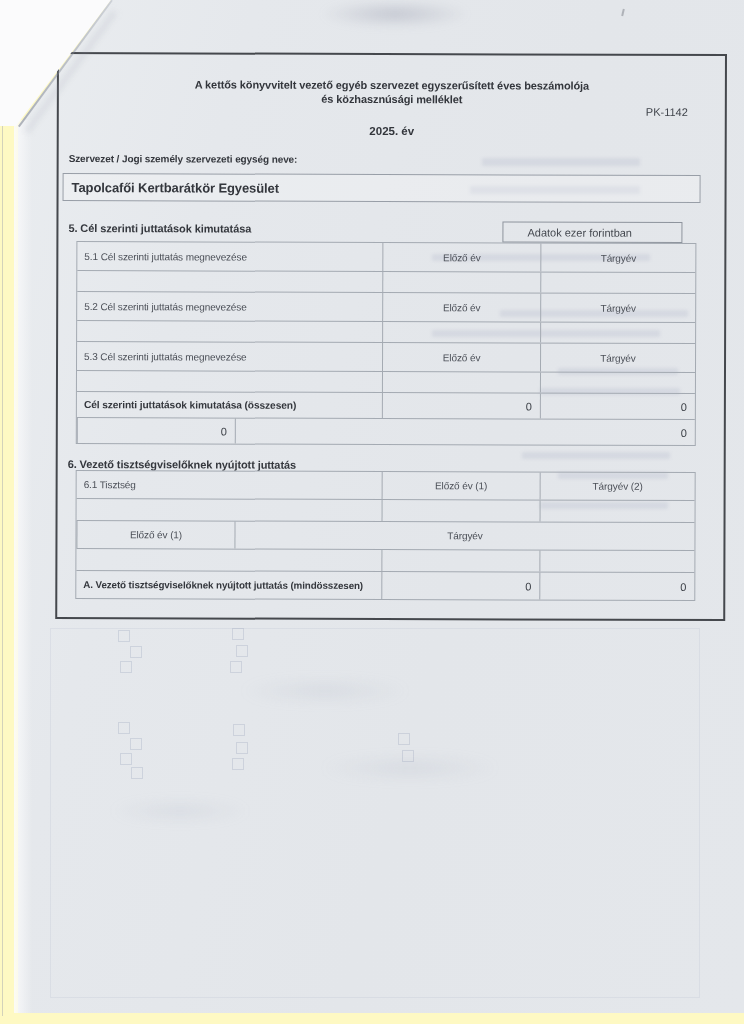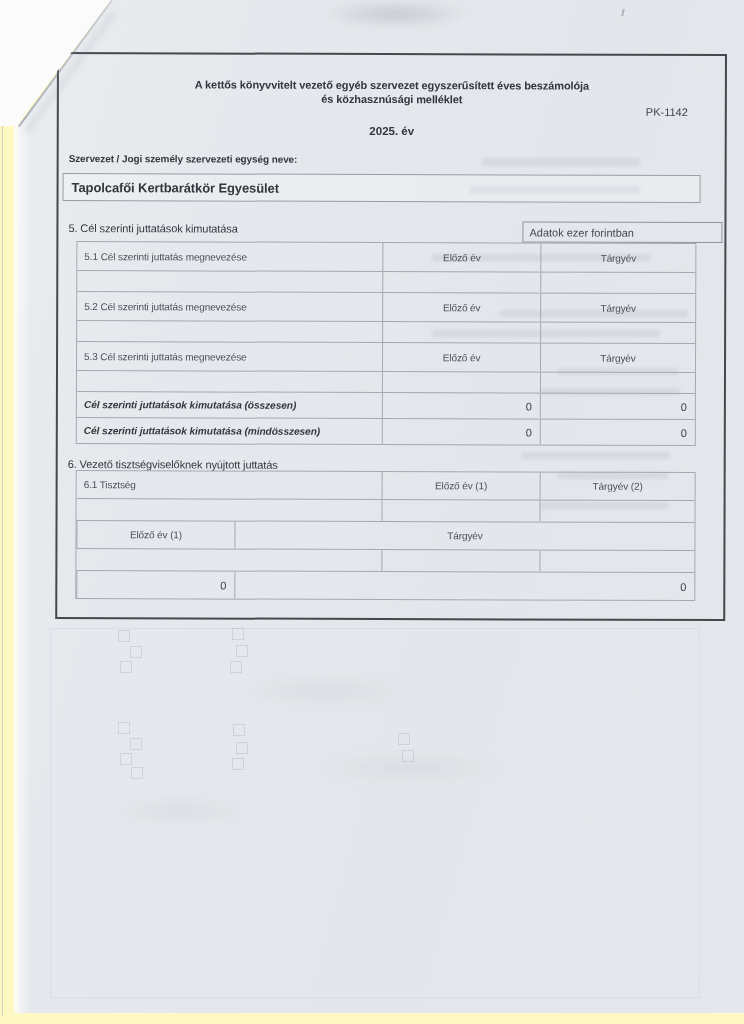--- a/index.html
+++ b/index.html
@@ -40,37 +40,37 @@
   .title{left:0;width:100%;text-align:center;font-weight:bold;font-size:11px;line-height:14px;
     color:#33363c;letter-spacing:-0.1px;}
   .t1{top:23px;} .t2{top:37px;}
   .pk{top:50px;right:37px;font-size:11px;color:#3f434a;}
   .year{top:70px;left:0;width:100%;text-align:center;font-weight:bold;font-size:11.5px;color:#33363c;}
   .org-label{top:99px;left:10px;font-weight:bold;font-size:10px;color:#34373d;letter-spacing:-0.1px;}
   .org-box{top:119px;left:4px;width:638px;height:28px;box-sizing:border-box;
     border:1px solid #989ea7;background:rgba(250,251,252,0.25);display:flex;align-items:center;padding-left:8px;}
   .org-box span{font-weight:bold;font-size:13px;color:#33363c;letter-spacing:-0.1px;}
 
-  .sec-h{left:10px;font-weight:normal;font-size:11px;color:#34373d;letter-spacing:-0.1px;text-align:center;}
+  .sec-h{left:10px;font-weight:bold;font-size:11px;color:#34373d;letter-spacing:-0.1px;text-align:center;}
   .sec5{top:168px;} .sec6{top:404px;}
-  .unit-box{top:166px;left:444px;width:200px;height:21px;box-sizing:border-box;border:1px solid #8e949d;
-    display:flex;align-items:center;padding-left:6px;font-size:11px;color:#44484f;margin-left:20px;}
+  .unit-box{top:166px;left:444px;width:180px;height:21px;box-sizing:border-box;border:1px solid #8e949d;
+    display:flex;align-items:center;padding-left:24px;font-size:11px;color:#44484f;}
 
   .ftable{box-sizing:border-box;border:1px solid #a4aab2;left:18px;width:620px;}
   .t5{top:187px;} .t6{top:416px;}
   .frow{display:flex;border-top:1px solid #a4aab2;}
   .frow:first-child{border-top:none;}
   .fc{display:flex;align-items:center;overflow:hidden;box-sizing:border-box;}
   .fc1{flex:0 0 305px;padding-left:7px;}
   .fc2{flex:0 0 158px;border-left:1px solid #a4aab2;justify-content:center;}
   .fc3{flex:1;border-left:1px solid #a4aab2;justify-content:center;}
   .rh-label{height:28px;} .rh-empty{height:20px;} .rh-total{height:25px;}
   .t6 .rh-label{height:27px;} .t6 .rh-empty{height:21px;} .t6 .rh-total{height:27px;}
   .fc span{font-size:10px;color:#4b4f57;letter-spacing:-0.1px;white-space:nowrap;}
-  .bold span{font-weight:bold;color:#34373d;font-size:10.2px;font-style:italic;}
+  .bold span{font-weight:bold;color:#34373d;font-size:10.2px;}
   .r-num .fc2,.r-num .fc3{justify-content:flex-end;padding-right:8px;}
   .r-num .fc2 span,.r-num .fc3 span{font-size:11px;color:#3c4047;font-weight:normal;}
 </style>
 </head>
 <body>
 
 <div class="canvas">
   <div class="paper"></div>
   <div class="scan-left-line"></div>
   <div class="left-shade"></div>
@@ -177,65 +177,65 @@
             <span>Cél szerinti juttatások kimutatása (összesen)</span>
           </div>
         <div class="fc fc2">
             <span>0</span>
           </div>
         <div class="fc fc3">
             <span>0</span>
           </div>
       </div>
       <div class="frow rh-total r-num">
+        <div class="fc fc2">
+            <span>0</span>
+          </div>
+        <div class="fc fc3">
+            <span>0</span>
+          </div>
+      </div>
+    </div>
+
+    <div class="abs sec-h sec6">6. Vezető tisztségviselőknek nyújtott juttatás</div>
+
+    <div class="abs ftable t6">
+      <div class="frow rh-label">
+        <div class="fc fc1">
+            <span>6.1 Tisztség</span>
+          </div>
+        <div class="fc fc2">
+            <span>Előző év (1)</span>
+          </div>
+        <div class="fc fc3">
+            <span>Tárgyév (2)</span>
+          </div>
+      </div>
+      <div class="frow rh-empty">
+        <div class="fc fc1"></div>
+        <div class="fc fc2"></div>
+        <div class="fc fc3"></div>
+      </div>
+      <div class="frow rh-label">
+        <div class="fc fc2">
+            <span>Előző év (1)</span>
+          </div>
+        <div class="fc fc3">
+            <span>Tárgyév</span>
+          </div>
+      </div>
+      <div class="frow rh-empty">
+        <div class="fc fc1"></div>
+        <div class="fc fc2"></div>
+        <div class="fc fc3"></div>
+      </div>
+      <div class="frow rh-total r-num">
         <div class="fc fc1 bold">
-            <span>Cél szerinti juttatások kimutatása (mindösszesen)</span>
-          </div>
-        <div class="fc fc2">
-            <span>0</span>
-          </div>
-        <div class="fc fc3">
-            <span>0</span>
-          </div>
-      </div>
-    </div>
-
-    <div class="abs sec-h sec6">6. Vezető tisztségviselőknek nyújtott juttatás</div>
-
-    <div class="abs ftable t6">
-      <div class="frow rh-label">
-        <div class="fc fc1">
-            <span>6.1 Tisztség</span>
-          </div>
-        <div class="fc fc2">
-            <span>Előző év (1)</span>
-          </div>
-        <div class="fc fc3">
-            <span>Tárgyév (2)</span>
-          </div>
-      </div>
-      <div class="frow rh-empty">
-        <div class="fc fc1"></div>
-        <div class="fc fc2"></div>
-        <div class="fc fc3"></div>
-      </div>
-      <div class="frow rh-label">
-        <div class="fc fc2">
-            <span>Előző év (1)</span>
-          </div>
-        <div class="fc fc3">
-            <span>Tárgyév</span>
-          </div>
-      </div>
-      <div class="frow rh-empty">
-        <div class="fc fc1"></div>
-        <div class="fc fc2"></div>
-        <div class="fc fc3"></div>
-      </div>
-      <div class="frow rh-total r-num">
+            <span style="font-size:9.8px;">A. Vezető tisztségviselőknek nyújtott juttatás (mindösszesen)</span>
+          </div>
         <div class="fc fc2">
             <span>0</span>
           </div>
         <div class="fc fc3">
             <span>0</span>
           </div>
       </div>
     </div>
   </div>
 

